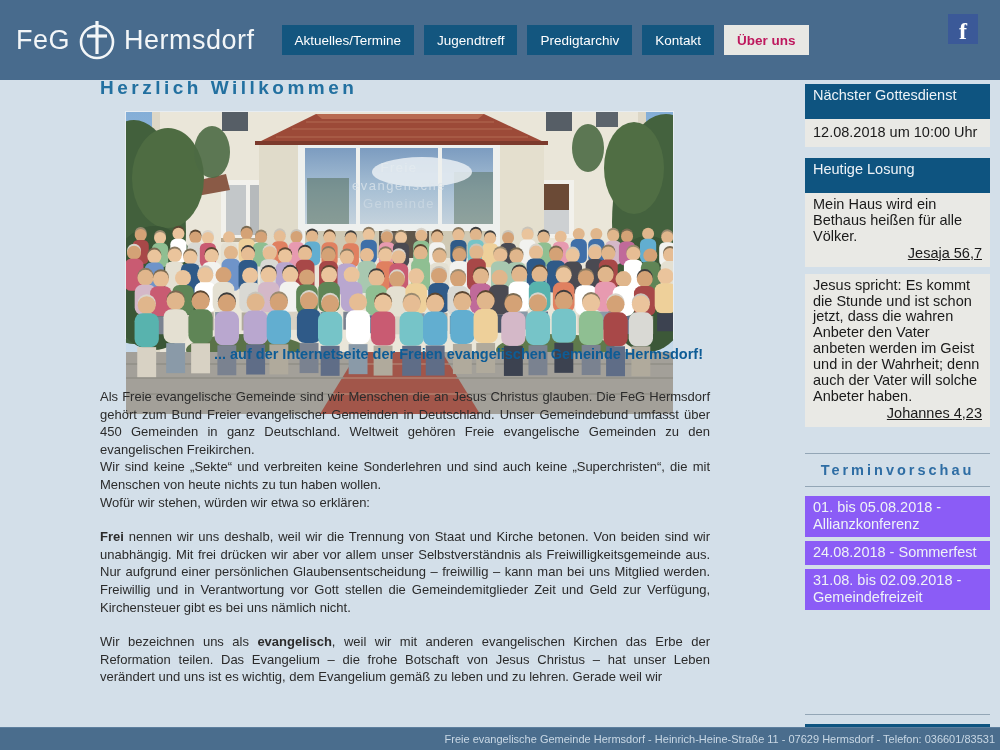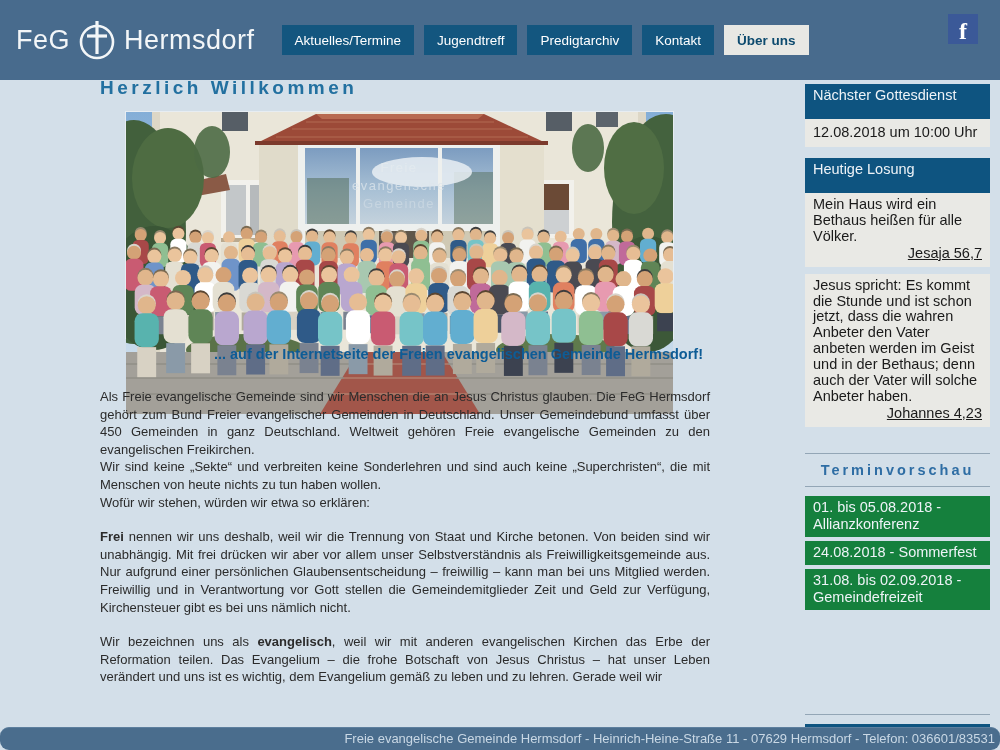--- a/index.html
+++ b/index.html
@@ -16,21 +16,21 @@
     background:#486b8d; display:flex; align-items:center;
   }
   .logo { display:flex; align-items:center; margin-left:16px; color:#f3f6f8; cursor:pointer; }
   .logo .t1 { font-size:27px; font-weight:400; letter-spacing:.5px; }
   .logo svg { margin:0 7px; display:block; }
   .main-nav { display:flex; gap:10px; margin-left:27px; }
   .navbtn {
     background:#13567f; color:#fff; font-size:13.5px; height:30px;
     display:flex; align-items:center; padding:0 13px; cursor:pointer; white-space:nowrap;
   }
-  .navbtn.active { background:#e8e8e4; color:#0c4a6e; font-weight:700; }
+  .navbtn.active { background:#e8e8e4; color:#be185d; font-weight:700; }
   .fb {
     position:absolute; right:22px; top:14px; width:30px; height:30px;
     background:#3b5998; color:#fff; display:flex; align-items:flex-end; justify-content:center;
     font-family:"Liberation Serif", serif; font-weight:700; font-size:24px; line-height:26px; cursor:pointer;
   }
   
   .main-col { position:absolute; left:100px; top:63px; width:610px; }
   .page-title { color:#2270a0; font-size:19px; font-weight:700; letter-spacing:3.5px; margin-top:14px; }
   .photo-frame { margin:12px 0 0 25px; width:549px; height:228px; border:1px solid #e7edf2; background:#9cb8d0; }
   .photo-frame svg { display:block; }
@@ -45,28 +45,28 @@
   .boxbody.single { line-height:19px; }
   .verse-ref { display:block; text-align:right; text-decoration:underline; color:#1a1a1a; cursor:pointer; margin-top:1px; }
   .mt11 { margin-top:11px; }
   .mt7  { margin-top:7px; }
   .divider { border-top:1px solid #93a6b6; }
   .d1 { margin-top:26px; }
   .d2 { margin-top:8px; }
   .d3 { margin-top:104px; }
   .tv-title { margin-top:8px; text-align:center; color:#2e6da4; font-weight:700; font-size:14.5px; letter-spacing:3px; }
   .events { margin-top:9px; }
-  .event { background:#15803d; color:#eef3f7; font-size:14.5px; line-height:17px; padding:3px 8px 4px; margin-bottom:4px; cursor:pointer; }
+  .event { background:#8b5cf6; color:#eef3f7; font-size:14.5px; line-height:17px; padding:3px 8px 4px; margin-bottom:4px; cursor:pointer; }
   .predigt { margin-top:9px; }
   .predigt .boxbody { cursor:pointer; }
   
   .site-footer {
     position:absolute; left:0; bottom:0; width:1000px; height:23px;
     background:#4a6d8d; border-top:1px solid #5d7f9e;
-    color:#c9d8e5; font-size:13px; line-height:22px; text-align:right; padding-right:5px;border-radius:9px;
+    color:#c9d8e5; font-size:11px; line-height:22px; text-align:right; padding-right:5px;
   }
 </style>
 </head>
 <body>
 
 <header class="site-header">
   <div class="logo">
     <span class="t1">FeG</span>
     <svg width="40" height="44" viewBox="0 0 40 44">
       <circle cx="20" cy="24" r="16" fill="none" stroke="#f3f6f8" stroke-width="2.6"></circle>
@@ -536,21 +536,21 @@
     <div class="boxbody single">12.08.2018 um 10:00 Uhr</div>
   </div>
 
   <div class="mt11">
     <div class="boxhead">Heutige Losung</div>
     <div class="boxbody">
       <span>Mein Haus wird ein Bethaus heißen für alle Völker.</span>
       <a class="verse-ref">Jesaja 56,7</a>
     </div>
     <div class="boxbody mt7">
-      <span>Jesus spricht: Es kommt die Stunde und ist schon jetzt, dass die wahren Anbeter den Vater anbeten werden im Geist und in der Bethaus; denn auch der Vater will solche Anbeter haben.</span>
+      <span>Jesus spricht: Es kommt die Stunde und ist schon jetzt, dass die wahren Anbeter den Vater anbeten werden im Geist und in der Wahrheit; denn auch der Vater will solche Anbeter haben.</span>
       <a class="verse-ref">Johannes 4,23</a>
     </div>
   </div>
 
   <div class="divider d1"></div>
   <div class="tv-title">Terminvorschau</div>
   <div class="divider d2"></div>
 
   <div class="events">
     <div class="event">01. bis 05.08.2018 - Allianzkonferenz</div>

